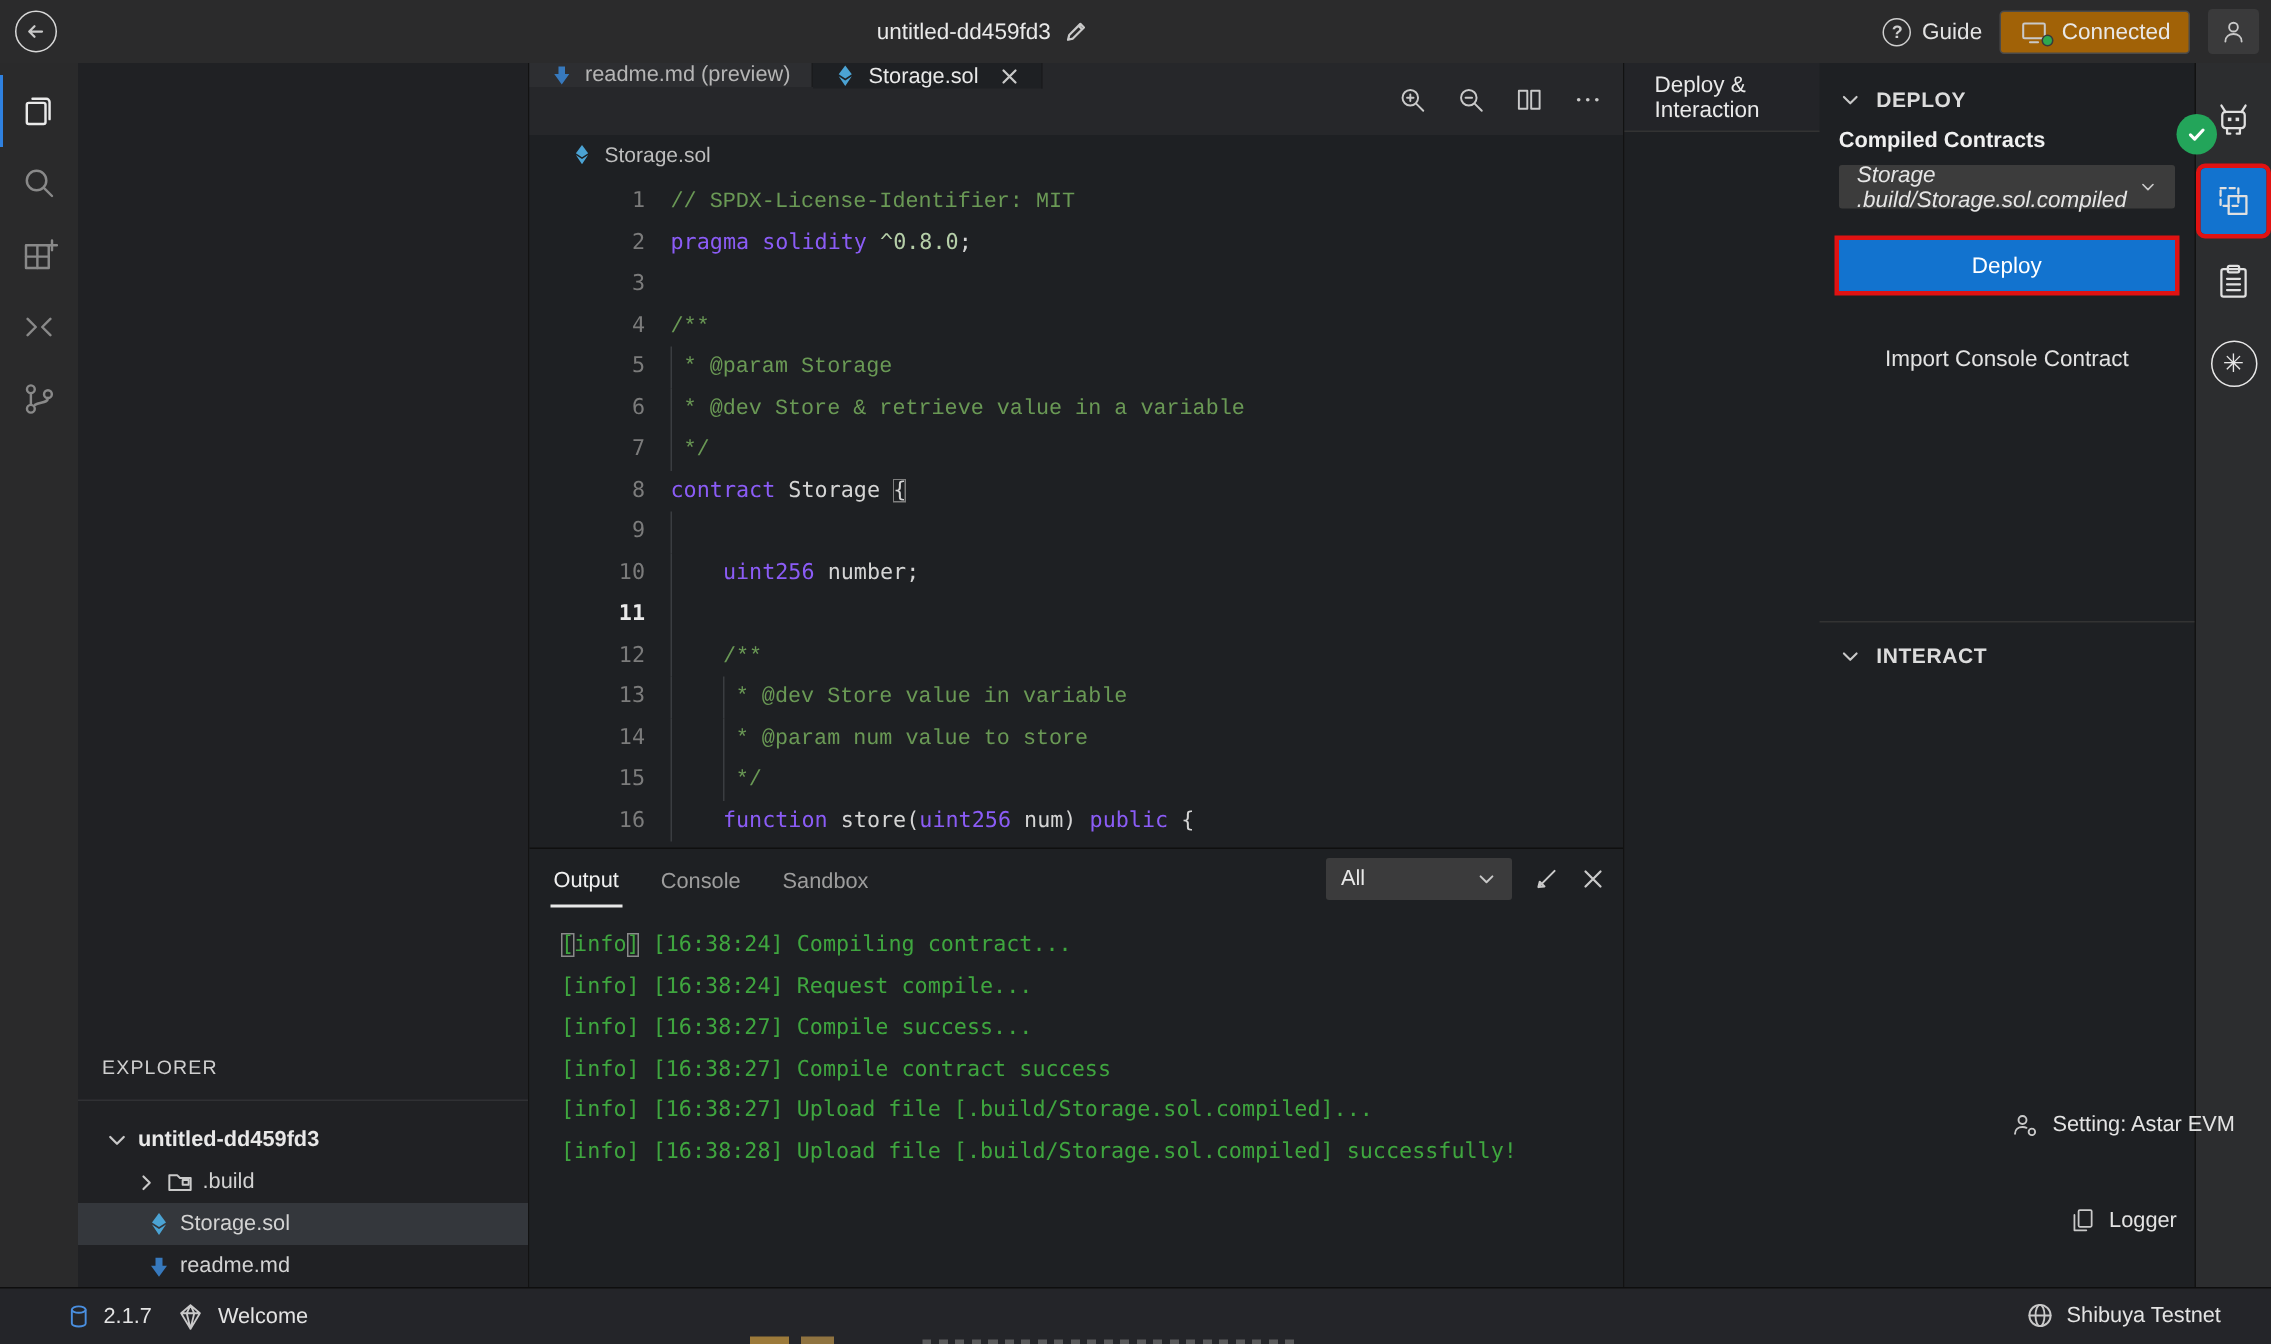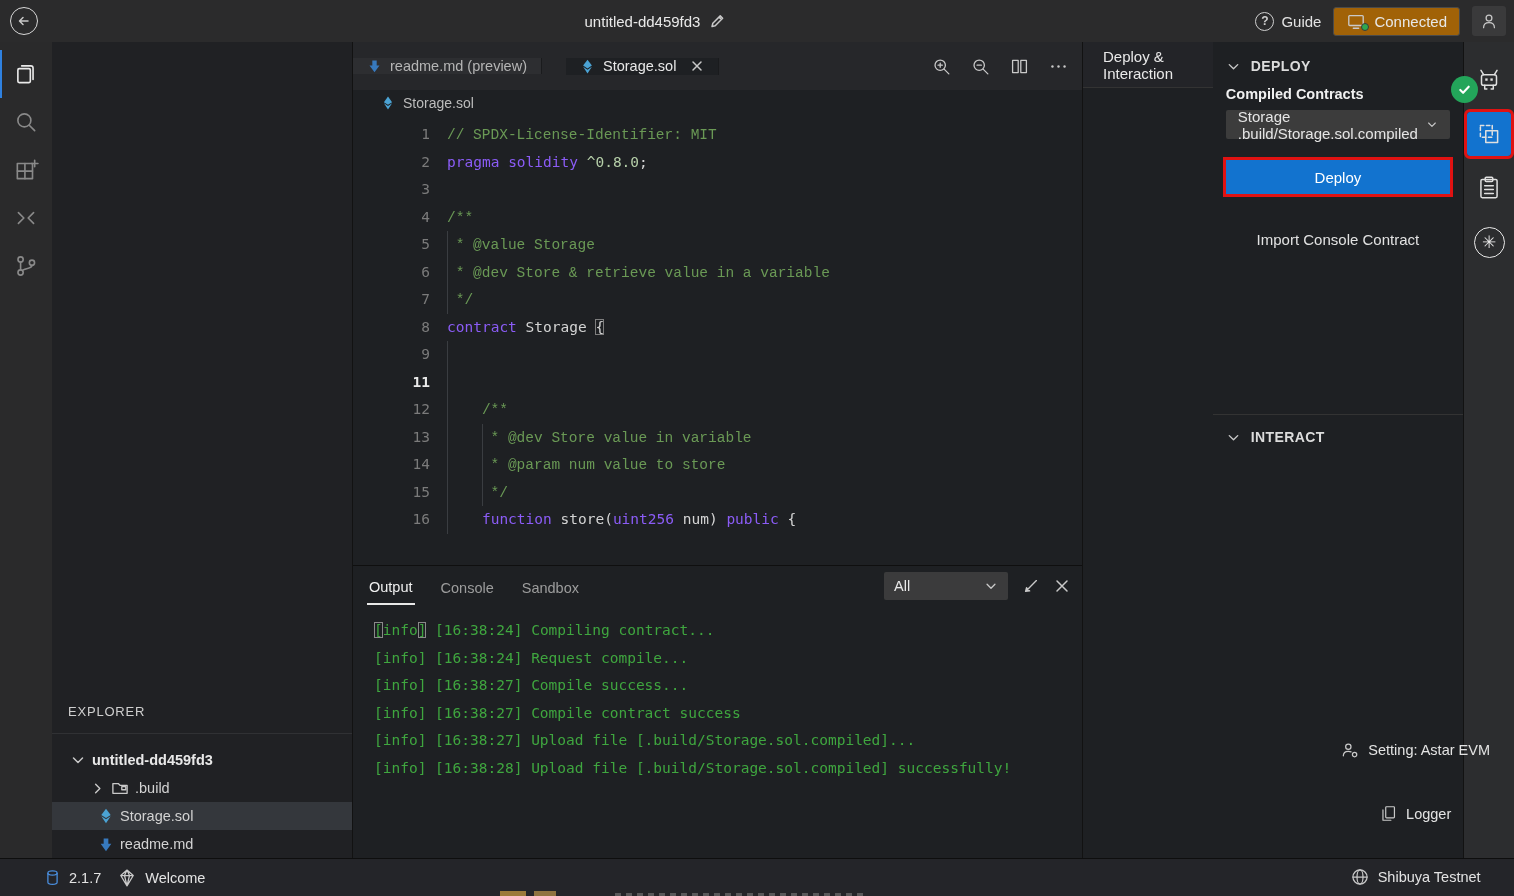--- a/index.html
+++ b/index.html
@@ -47,21 +47,21 @@
     letter-spacing:.8px; color:#cfcfcf; border-bottom:1px solid #303134; }
   .tree { padding-top:12px; }
   .trow { height:28px; display:flex; align-items:center; gap:6px; cursor:pointer; font-size:14.5px; color:#d2d2d2; }
   .trow.root { padding-left:18px; font-weight:bold; color:#e8e8e8; }
   .trow.child { padding-left:38px; }
   .trow.file { padding-left:46px; }
   .trow.selected { background:#34373c; }
 
   
   .editorcol { flex:1; min-width:0; display:flex; flex-direction:column; background:#1e2023; border-right:1px solid #121212; }
-  .tabbar { height:48px; background:#26272a; display:flex; align-items:center; position:relative;gap:24px; }
+  .tabbar { height:48px; background:#26272a; display:flex; align-items:flex-start; position:relative; }
   .tab { display:flex; align-items:center; gap:8px; padding:0 14px; font-size:14.5px; color:#b5b5b5;
     background:#2d2e31; border-right:1px solid #1a1b1d; cursor:pointer; }
   .tab.active { background:#1e2023; color:#e8e8e8; }
   .tab .closex { margin-left:6px; }
   .tabbar-actions { position:absolute; right:14px; top:0; height:48px; display:flex; align-items:center; gap:20px; }
   .tbtn { cursor:pointer; display:flex; align-items:center; justify-content:center; }
   .breadcrumb { height:26px; display:flex; align-items:center; gap:8px; padding-left:28px; font-size:14px; color:#bdbdbd; }
 
   
   .code { height:449px; overflow:hidden; font-family:"DejaVu Sans Mono", monospace; font-size:14.5px; padding-top:5px; }
@@ -87,21 +87,21 @@
 
   
   .rpanel { width:381px; background:#1e2023; display:flex; flex-direction:row; border-right:1px solid #121212; }
   .rp-header { height:46px; background:#232428; display:flex; align-items:center; padding-left:20px;
     font-size:15px; color:#e9e9e9; border-bottom:1px solid #333; }
   .rp-body { padding:0 13px; }
   .sec-head { margin-top:16px; display:flex; align-items:center; gap:10px; font-weight:bold;
     font-size:14px; color:#dcdcdc; letter-spacing:.4px; cursor:pointer; }
   .cc-label { margin-top:12px; font-weight:bold; font-size:14.5px; color:#f0f0f0; }
   .cc-select { margin-top:8px; height:29px; background:#3c3c3c; display:flex; align-items:center;
-    justify-content:space-between; padding:0 12px; font-size:15px; color:#e5e5e5; cursor:pointer; border-radius:2px; }
+    justify-content:space-between; padding:0 12px; font-size:15px; color:#e5e5e5; cursor:pointer; border-radius:2px;font-style:italic; }
   .deploy-wrap { margin:18px -3px 0; border:3px solid #e01212; }
   .deploy-btn { width:100%; height:34px; background:#1273cf; color:#fff; border:none; font-size:15px;
     font-family:"Liberation Sans", sans-serif; cursor:pointer; display:block; }
   .import-link { margin-top:34px; text-align:center; font-size:15px; color:#e2e2e2; cursor:pointer; }
   .interact-divider { margin-top:166px; border-top:1px solid #333; margin-left:-13px; margin-right:-13px; }
   .interact-head { margin-top:14px; }
 
   
   .iconbar { width:50px; background:#2c2d2f; display:flex; flex-direction:column; align-items:center; padding-top:16px; gap:10px; }
   .ib-item { width:44px; height:44px; display:flex; align-items:center; justify-content:center; cursor:pointer; border-radius:3px; }
@@ -290,25 +290,26 @@
             <path d="M12 18l7-4.5L12 24 5 13.5z" fill="#4ba3d4"></path>
         </svg>
         <span>Storage.sol</span>
       </div>
 
       <div class="code" id="code-lines">
           <div class="cl"><span class="ln">1</span><span class="ct"><span class="tk-c">// SPDX-License-Identifier: MIT</span></span></div>
           <div class="cl"><span class="ln">2</span><span class="ct"><span class="tk-k">pragma</span><span class="tk-p"> </span><span class="tk-k">solidity</span><span class="tk-p"> </span><span class="tk-n">^0.8.0</span><span class="tk-p">;</span></span></div>
           <div class="cl"><span class="ln">3</span><span class="ct"></span></div>
           <div class="cl"><span class="ln">4</span><span class="ct"><span class="tk-c">/**</span></span></div>
-          <div class="cl"><span class="ln">5</span><span class="ct"><i class="ig" style="left: 0ch;"></i><span class="tk-c"> * @value Storage</span></span></div>
+          <div class="cl"><span class="ln">5</span><span class="ct"><i class="ig" style="left: 0ch;"></i><span class="tk-c"> * @param Storage</span></span></div>
           <div class="cl"><span class="ln">6</span><span class="ct"><i class="ig" style="left: 0ch;"></i><span class="tk-c"> * @dev Store &amp; retrieve value in a variable</span></span></div>
           <div class="cl"><span class="ln">7</span><span class="ct"><i class="ig" style="left: 0ch;"></i><span class="tk-c"> */</span></span></div>
           <div class="cl"><span class="ln">8</span><span class="ct"><span class="tk-k">contract</span><span class="tk-p"> Storage </span><span class="tk-b">{</span></span></div>
           <div class="cl"><span class="ln">9</span><span class="ct"><i class="ig" style="left: 0ch;"></i></span></div>
+          <div class="cl"><span class="ln">10</span><span class="ct"><i class="ig" style="left: 0ch;"></i><span class="tk-p">    </span><span class="tk-k">uint256</span><span class="tk-p"> number;</span></span></div>
           <div class="cl"><span class="ln cur">11</span><span class="ct"><i class="ig" style="left: 0ch;"></i></span></div>
           <div class="cl"><span class="ln">12</span><span class="ct"><i class="ig" style="left: 0ch;"></i><span class="tk-p">    </span><span class="tk-c">/**</span></span></div>
           <div class="cl"><span class="ln">13</span><span class="ct"><i class="ig" style="left: 0ch;"></i><i class="ig" style="left: 4ch;"></i><span class="tk-c">     * @dev Store value in variable</span></span></div>
           <div class="cl"><span class="ln">14</span><span class="ct"><i class="ig" style="left: 0ch;"></i><i class="ig" style="left: 4ch;"></i><span class="tk-c">     * @param num value to store</span></span></div>
           <div class="cl"><span class="ln">15</span><span class="ct"><i class="ig" style="left: 0ch;"></i><i class="ig" style="left: 4ch;"></i><span class="tk-c">     */</span></span></div>
           <div class="cl"><span class="ln">16</span><span class="ct"><i class="ig" style="left: 0ch;"></i><span class="tk-p">    </span><span class="tk-k">function</span><span class="tk-p"> store(</span><span class="tk-k">uint256</span><span class="tk-p"> num) </span><span class="tk-k">public</span><span class="tk-p"> {</span></span></div>
         </div>
 
       <div class="outpanel">
         <div class="out-tabs">

